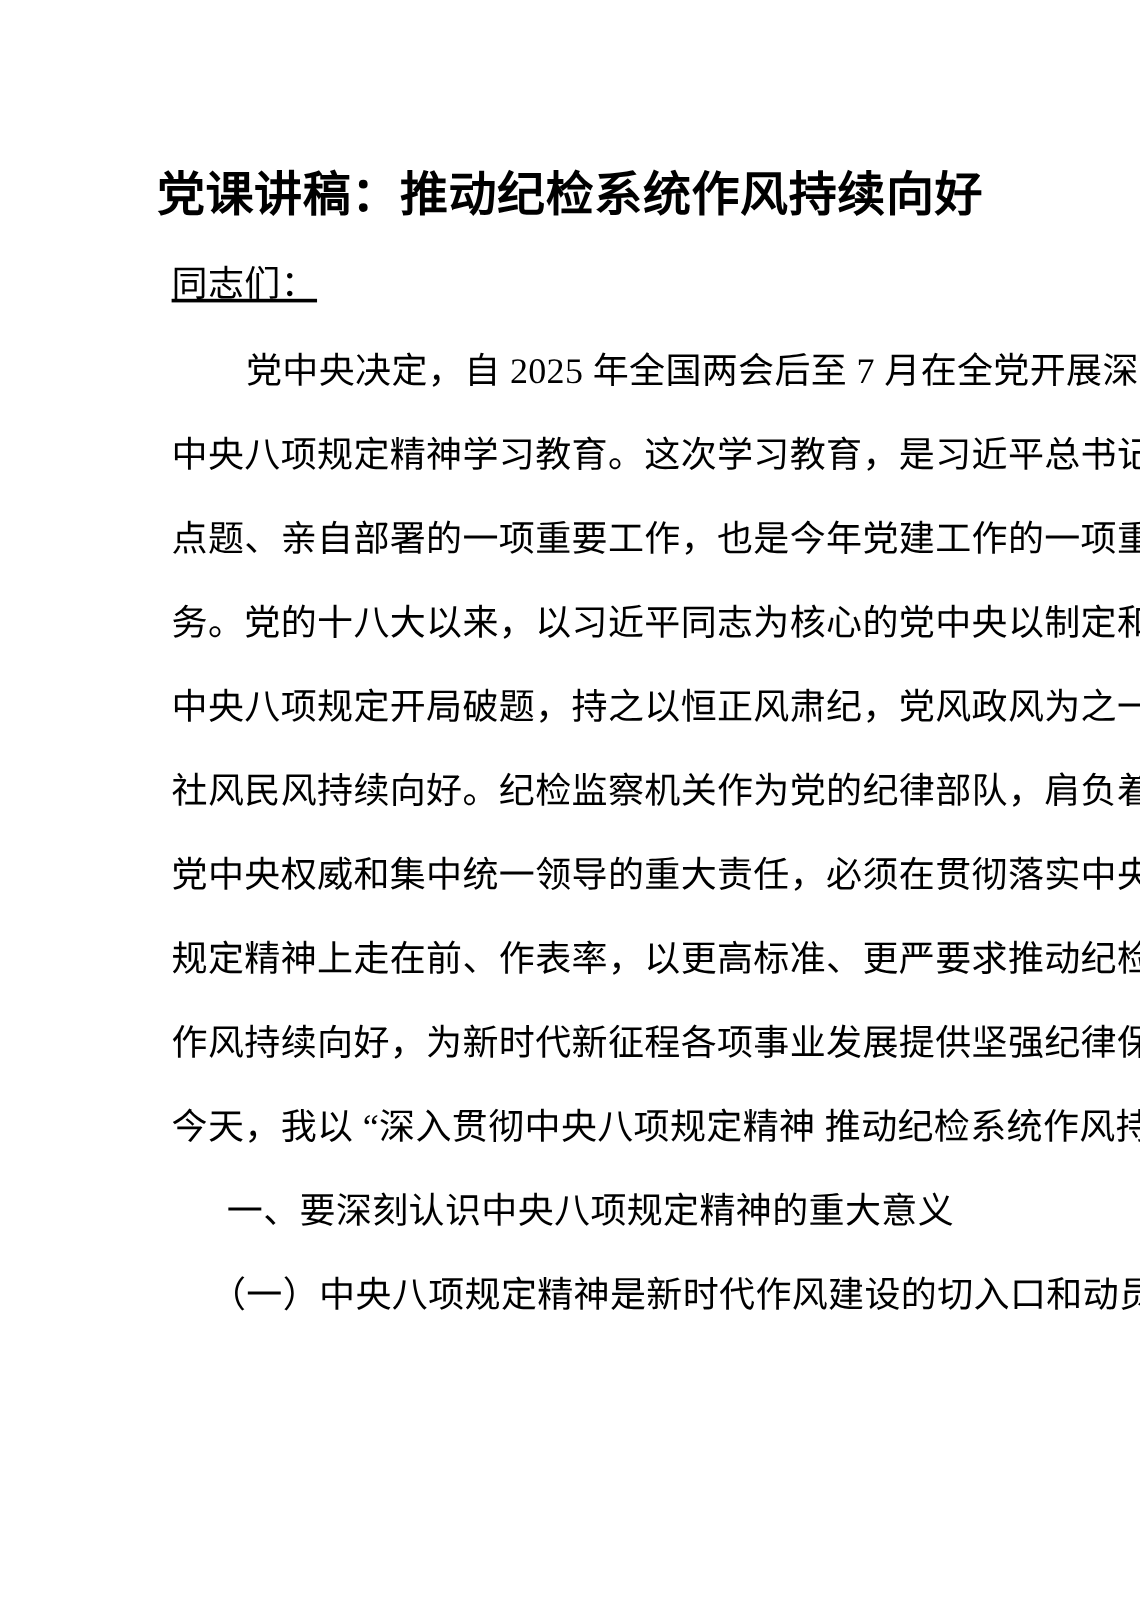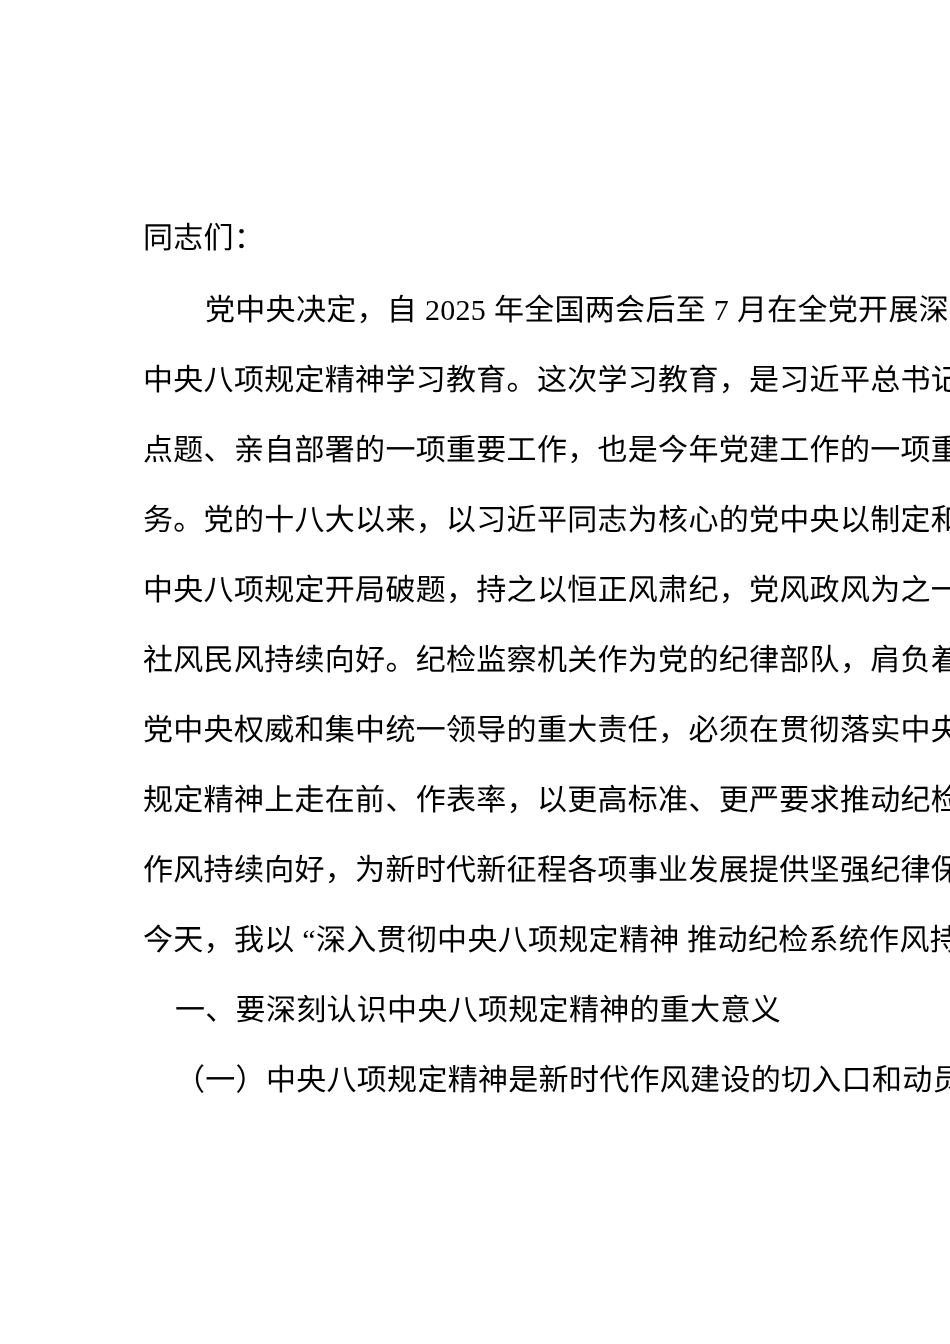--- a/index.html
+++ b/index.html
@@ -46,37 +46,40 @@
   .line {
     font-size: 30px;
     line-height: 70px;
     height: 70px;
     letter-spacing: 0.3px;
     white-space: nowrap;
   }
   .line.salutation {
     height: 60px;
     line-height: 46px;
+    text-decoration: underline;
   }
   
   .line.indent {
     text-indent: 62px;
   }
   .line.indent-1 {
     text-indent: 32px;
   }
   .line.heading {
     text-indent: 32px;
+    text-align: center;
   }
 </style>
 </head>
 <body>
 
 <div class="page">
 
+  <h1 class="doc-title">党课讲稿：推动纪检系统作风持续向好</h1>
 
   <div class="body-block">
 
     <div class="line salutation">同志们：</div>
 
     <div class="line indent">党中央决定，自 2025 年全国两会后至 7 月在全党开展深入贯彻</div>
     <div class="line">中央八项规定精神学习教育。这次学习教育，是习近平总书记亲自</div>
     <div class="line">点题、亲自部署的一项重要工作，也是今年党建工作的一项重点任</div>
     <div class="line">务。党的十八大以来，以习近平同志为核心的党中央以制定和落实</div>
     <div class="line">中央八项规定开局破题，持之以恒正风肃纪，党风政风为之一新，</div>

